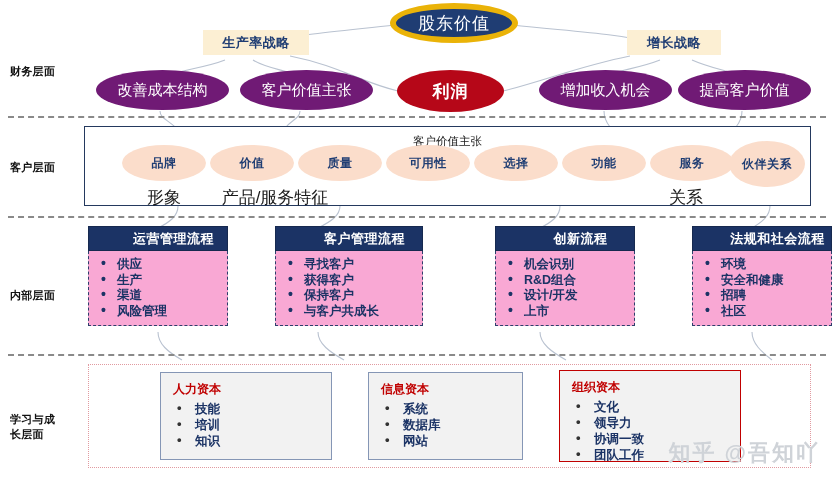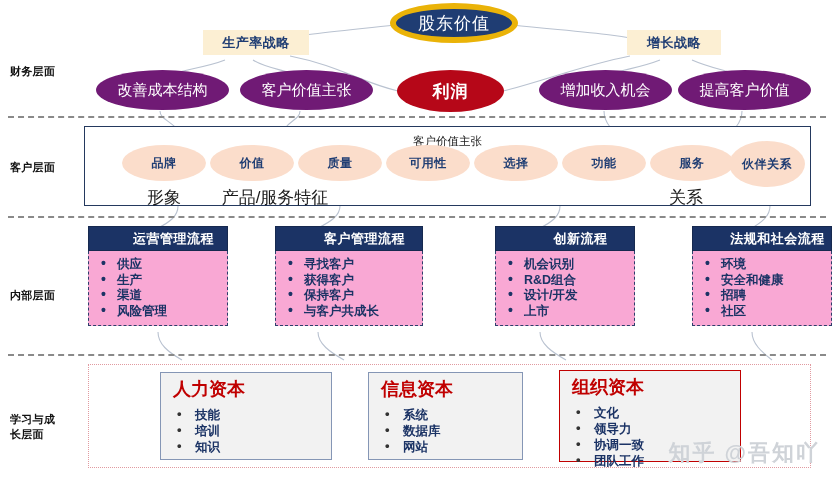--- a/index.html
+++ b/index.html
@@ -73,22 +73,22 @@
 
   
   #learn-container {
     position: absolute; border: 1.5px dotted #e19aa0; background: #fff; z-index: 3;
   }
   .cap-box {
     position: absolute; background: #F2F2F2; z-index: 5;
     border: 1.5px solid #8596b5; padding: 8px 6px 6px 12px;
   }
   .cap-box.red-border { border: 1.5px solid #C00000; }
-  .cap-title { color: #C00000; font-weight: 700; font-size: 18px; line-height: 16px;
-               margin-bottom: 10px; white-space: nowrap; }
+  .cap-title { color: #C00000; font-weight: 700; font-size: 12px; line-height: 16px;
+               margin-bottom: 4px; white-space: nowrap; }
   .cap-box ul { list-style: none; }
   .cap-box li {
     font-size: 12.5px; color: #1B3365; font-weight: 700; line-height: 16px;
     position: relative; padding-left: 22px; white-space: nowrap;
   }
   .cap-box li::before {
     content: "•"; position: absolute; left: 4px; top: -1px; color: #333; font-size: 13px;
   }
 
   #watermark {

